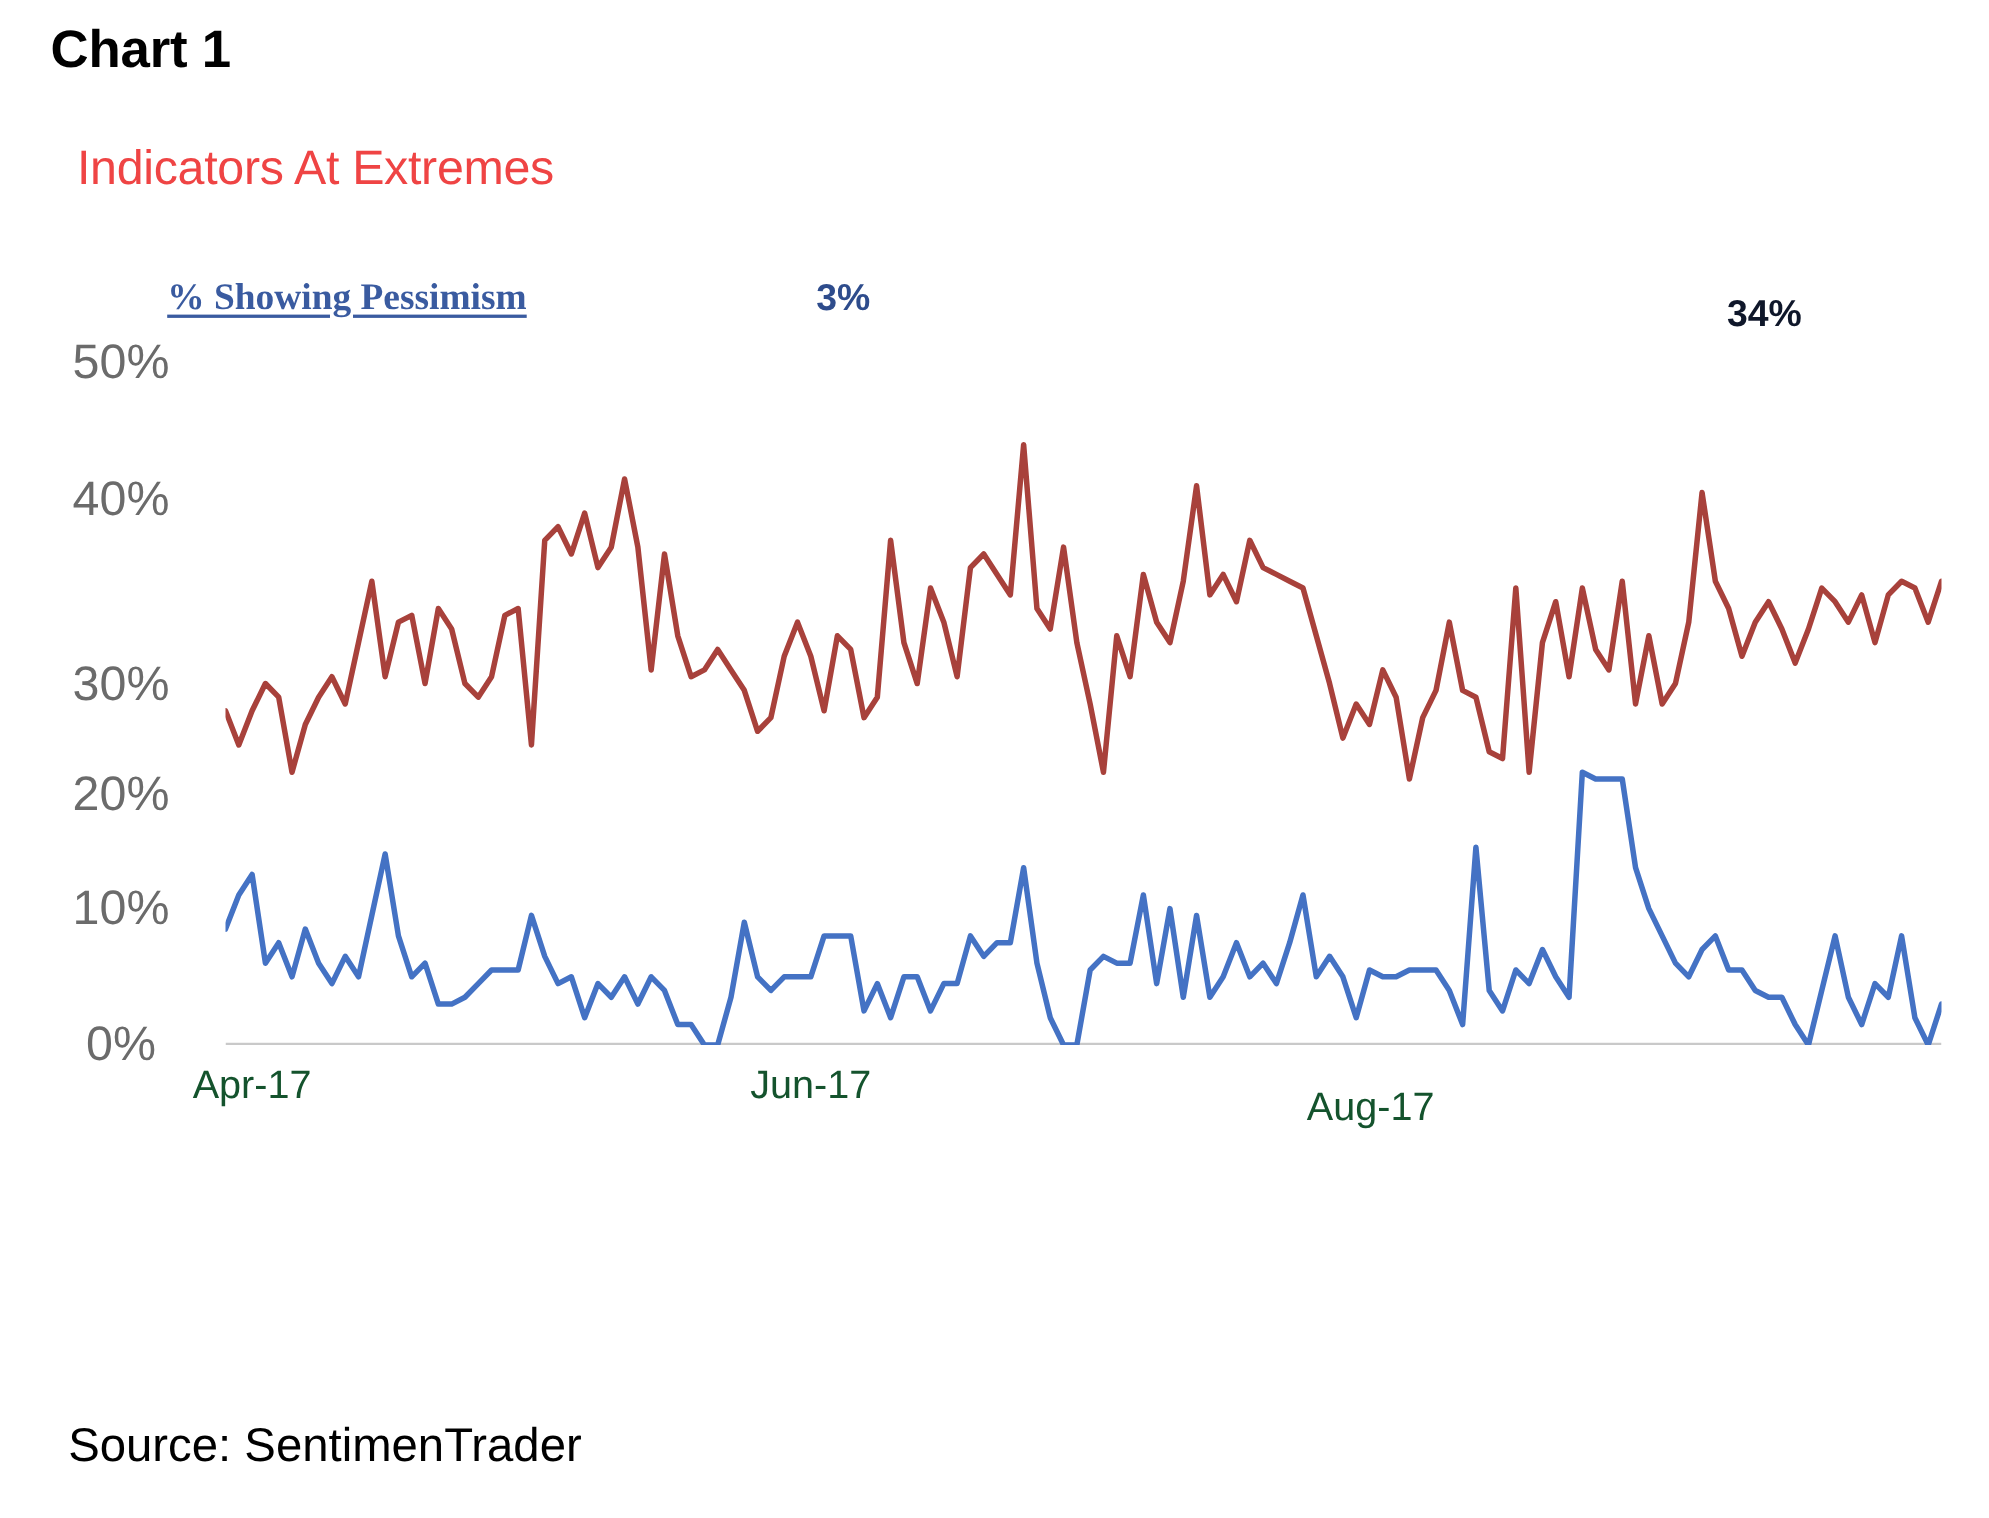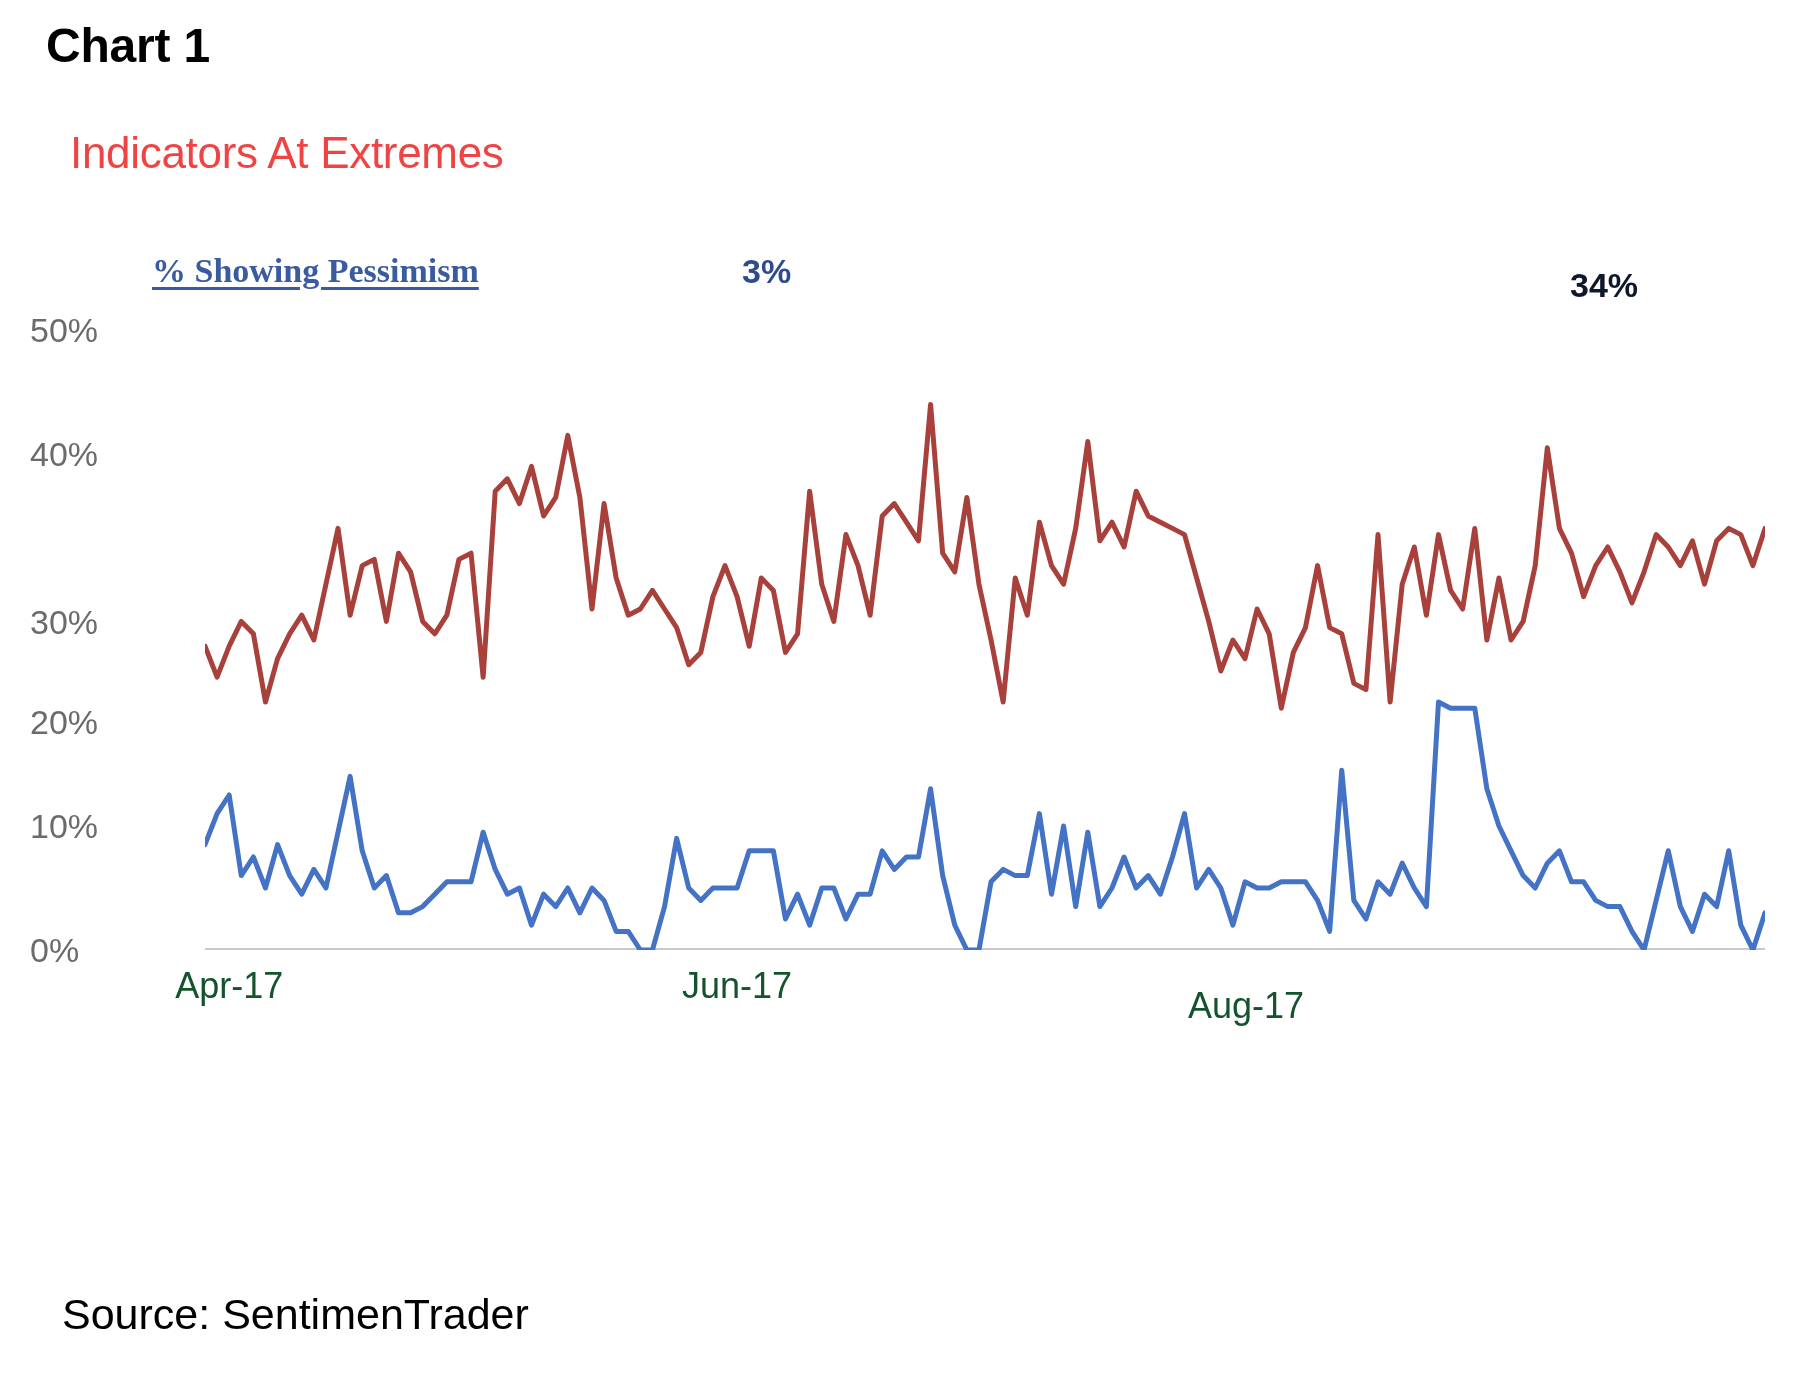--- a/index.html
+++ b/index.html
@@ -63,22 +63,22 @@
     left: 0;
     top: 330px;
     width: 1808px;
     height: 700px;
   }
 
   .y-tick-label {
     position: absolute;
     right: 0;
     width: 160px;
-    text-align: left;
-    font-size: 34px;
+    text-align: center;
+    font-size: 44px;
     color: #6b6b6b;
     transform: translateY(-50%);
     font-family: "Liberation Sans", sans-serif;
   }
   #y-axis-labels {
     position: absolute;
     left: 20px;
     top: 0;
     width: 170px;
     height: 620px;

